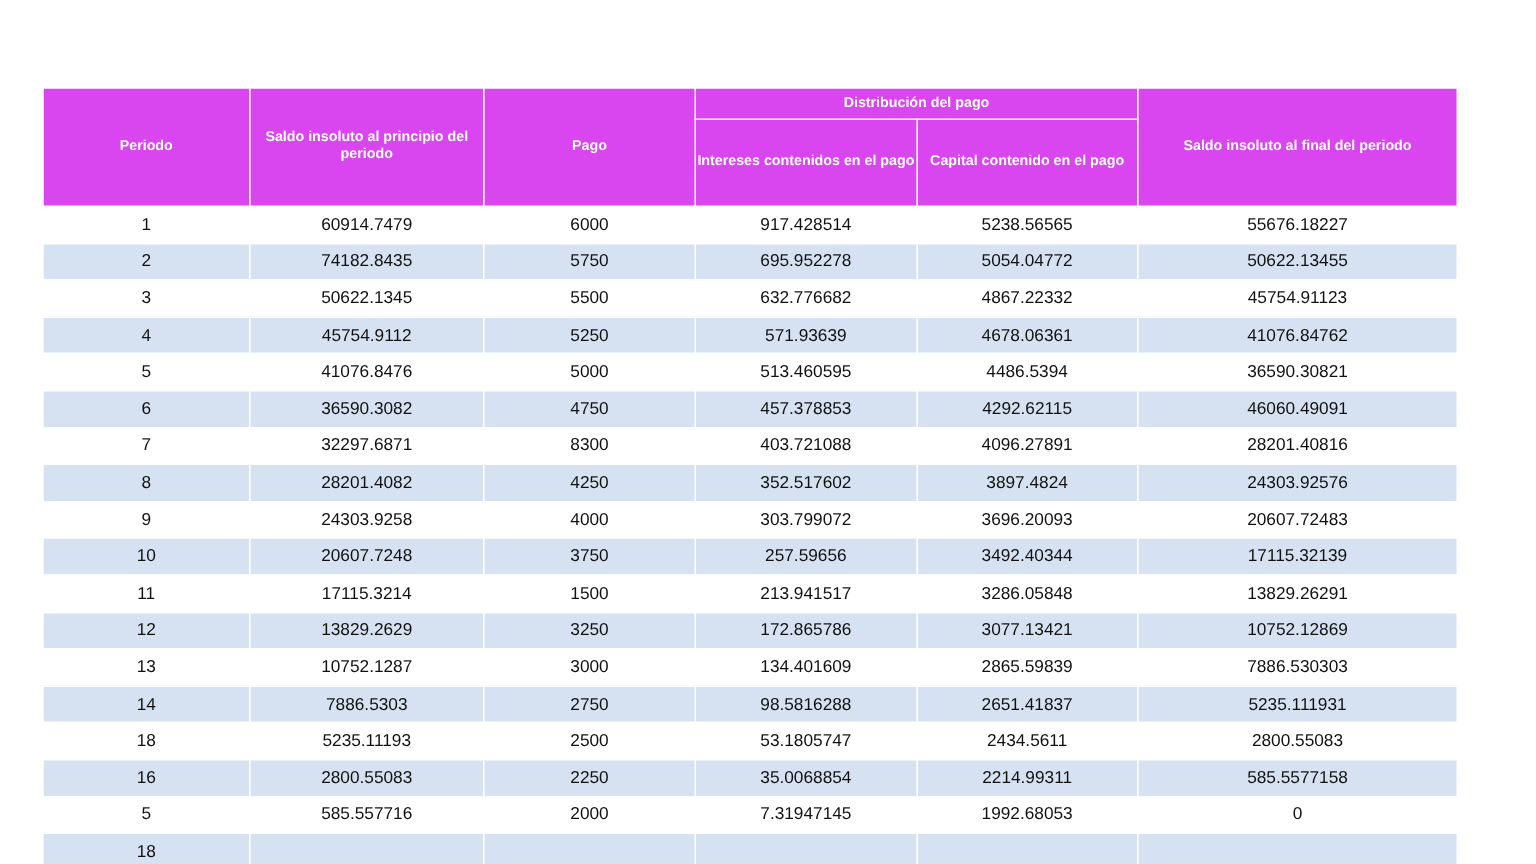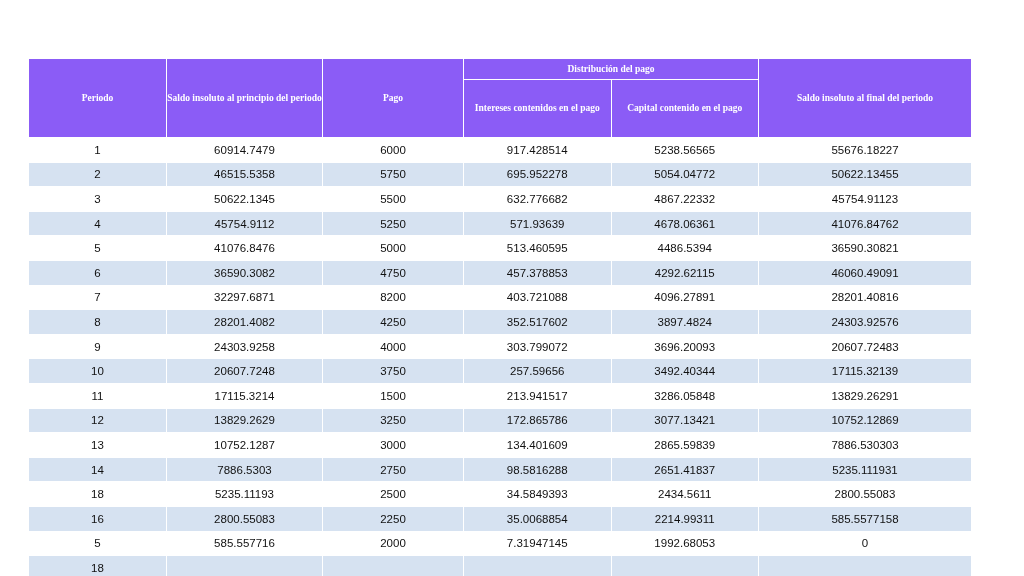--- a/index.html
+++ b/index.html
@@ -29,27 +29,26 @@
     width: 944px;
   }
   table.amort td, table.amort th {
     padding: 0;
     margin: 0;
     border: 1px solid #ffffff;
     text-align: center;
     vertical-align: middle;
   }
   thead th {
-    background: #8b5cf6;
+    background: #d946ef;
     color: #ffffff;
     font-size: 9.5px;
     font-weight: bold;
     line-height: 1.15;
     padding: 3px 4px;
-    font-family: Liberation Serif, serif;
   }
   thead th.group-title {
     font-size: 9.5px;
     height: 20px;
   }
   thead th.tall {
     height: 78px;
   }
   thead th.sub {
     height: 56px;
@@ -93,21 +92,21 @@
           <tr class="odd">
             <td class="col-periodo">1</td>
             <td class="col-saldoini">60914.7479</td>
             <td class="col-pago">6000</td>
             <td class="col-int">917.428514</td>
             <td class="col-cap">5238.56565</td>
             <td class="col-saldofin">55676.18227</td>
           </tr>
           <tr class="even">
             <td class="col-periodo">2</td>
-            <td class="col-saldoini">46515.5358</td>
+            <td class="col-saldoini">74182.8435</td>
             <td class="col-pago">5750</td>
             <td class="col-int">695.952278</td>
             <td class="col-cap">5054.04772</td>
             <td class="col-saldofin">50622.13455</td>
           </tr>
           <tr class="odd">
             <td class="col-periodo">3</td>
             <td class="col-saldoini">50622.1345</td>
             <td class="col-pago">5500</td>
             <td class="col-int">632.776682</td>
@@ -134,21 +133,21 @@
             <td class="col-periodo">6</td>
             <td class="col-saldoini">36590.3082</td>
             <td class="col-pago">4750</td>
             <td class="col-int">457.378853</td>
             <td class="col-cap">4292.62115</td>
             <td class="col-saldofin">46060.49091</td>
           </tr>
           <tr class="odd">
             <td class="col-periodo">7</td>
             <td class="col-saldoini">32297.6871</td>
-            <td class="col-pago">8200</td>
+            <td class="col-pago">8300</td>
             <td class="col-int">403.721088</td>
             <td class="col-cap">4096.27891</td>
             <td class="col-saldofin">28201.40816</td>
           </tr>
           <tr class="even">
             <td class="col-periodo">8</td>
             <td class="col-saldoini">28201.4082</td>
             <td class="col-pago">4250</td>
             <td class="col-int">352.517602</td>
             <td class="col-cap">3897.4824</td>
@@ -199,21 +198,21 @@
             <td class="col-saldoini">7886.5303</td>
             <td class="col-pago">2750</td>
             <td class="col-int">98.5816288</td>
             <td class="col-cap">2651.41837</td>
             <td class="col-saldofin">5235.111931</td>
           </tr>
           <tr class="odd">
             <td class="col-periodo">18</td>
             <td class="col-saldoini">5235.11193</td>
             <td class="col-pago">2500</td>
-            <td class="col-int">34.5849393</td>
+            <td class="col-int">53.1805747</td>
             <td class="col-cap">2434.5611</td>
             <td class="col-saldofin">2800.55083</td>
           </tr>
           <tr class="even">
             <td class="col-periodo">16</td>
             <td class="col-saldoini">2800.55083</td>
             <td class="col-pago">2250</td>
             <td class="col-int">35.0068854</td>
             <td class="col-cap">2214.99311</td>
             <td class="col-saldofin">585.5577158</td>

